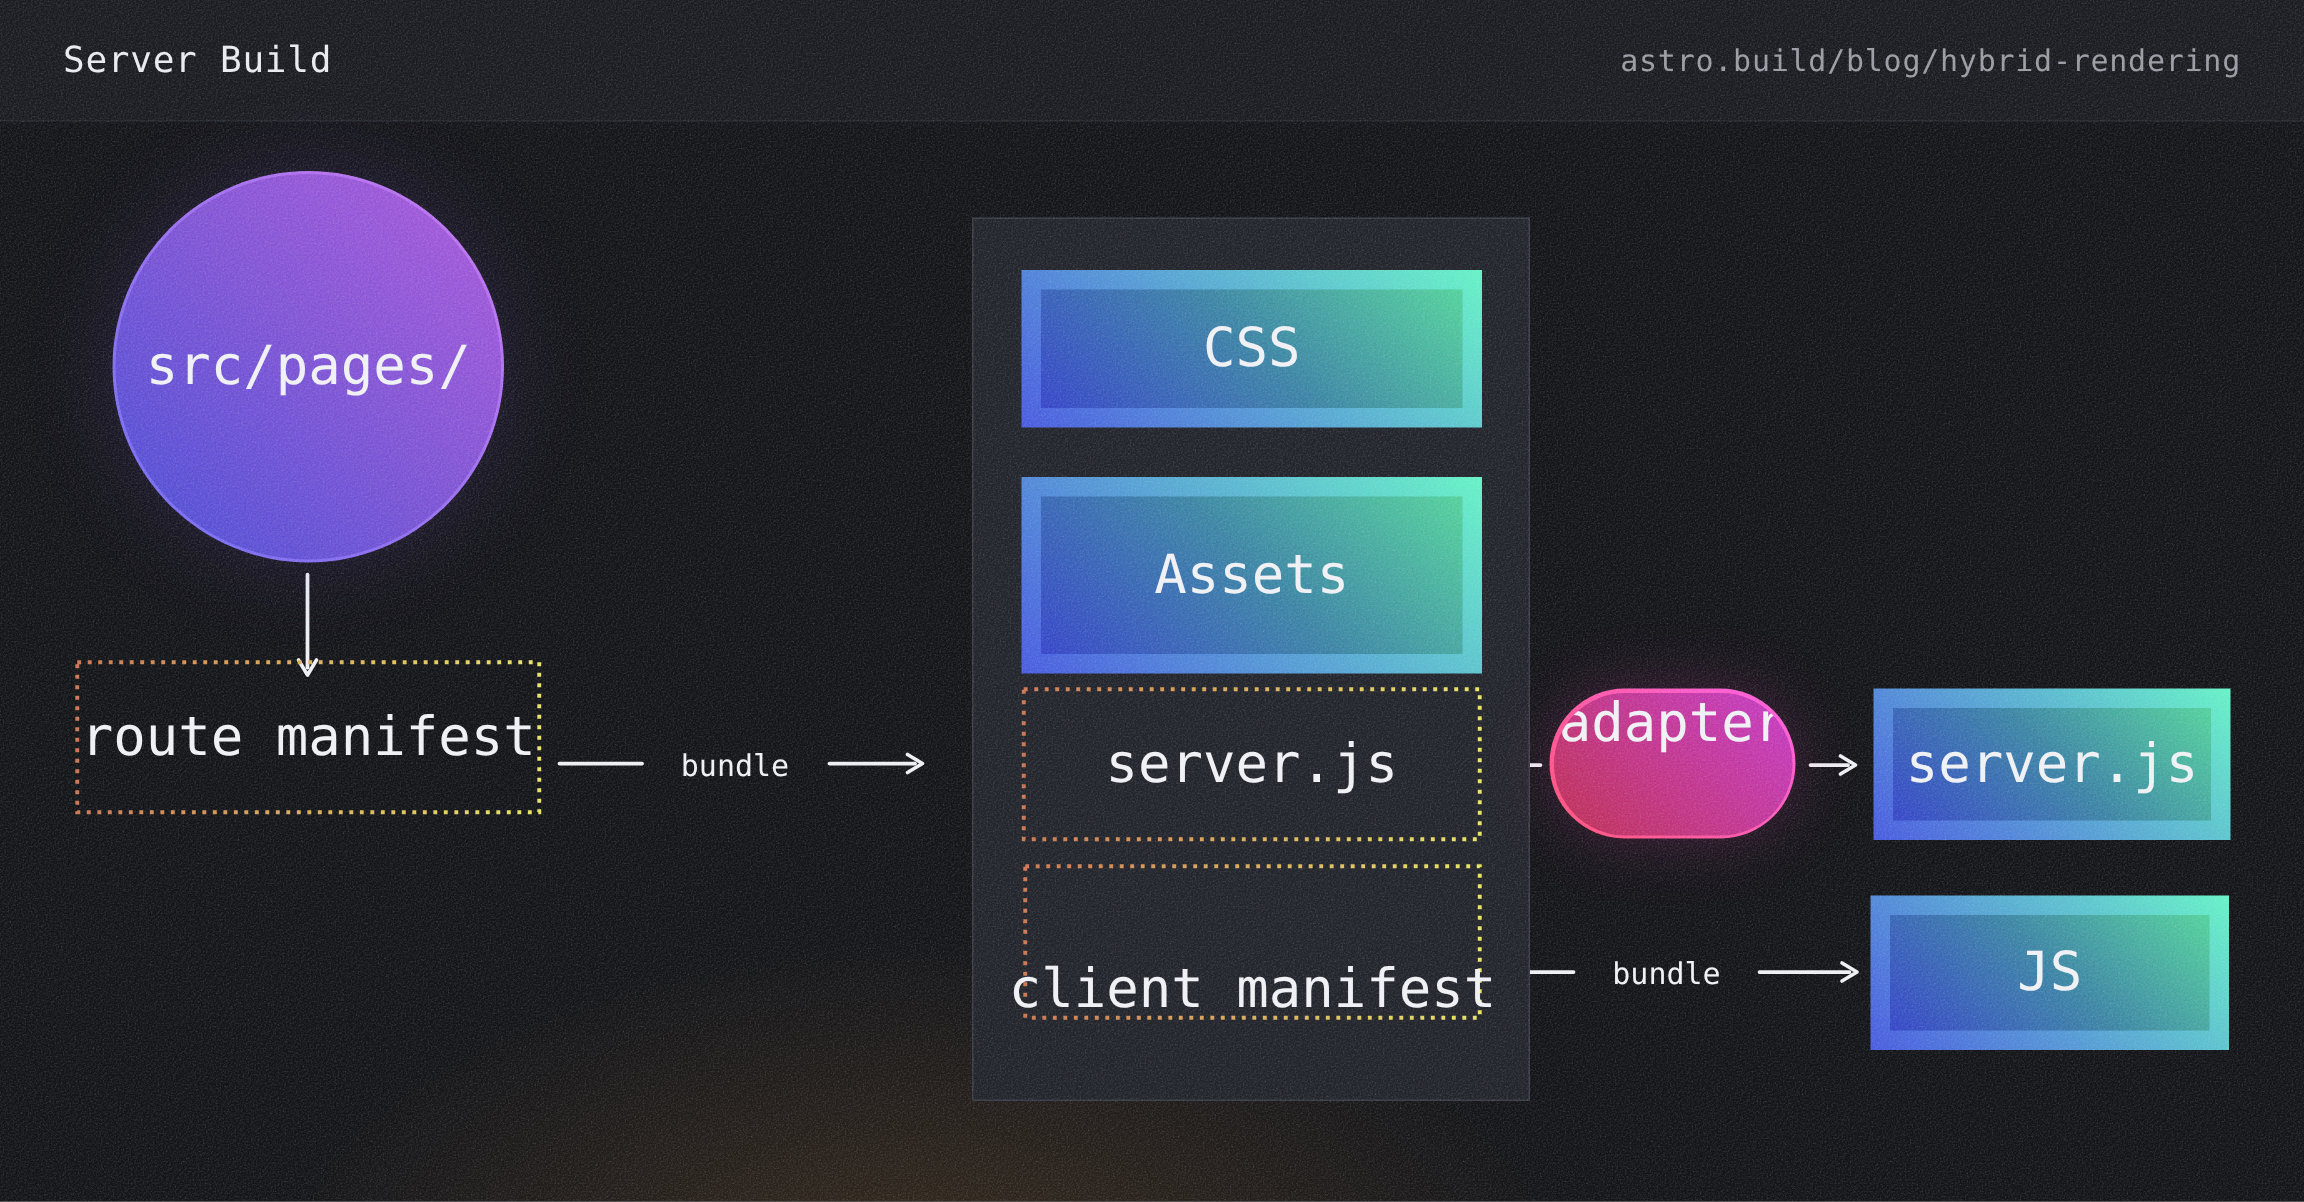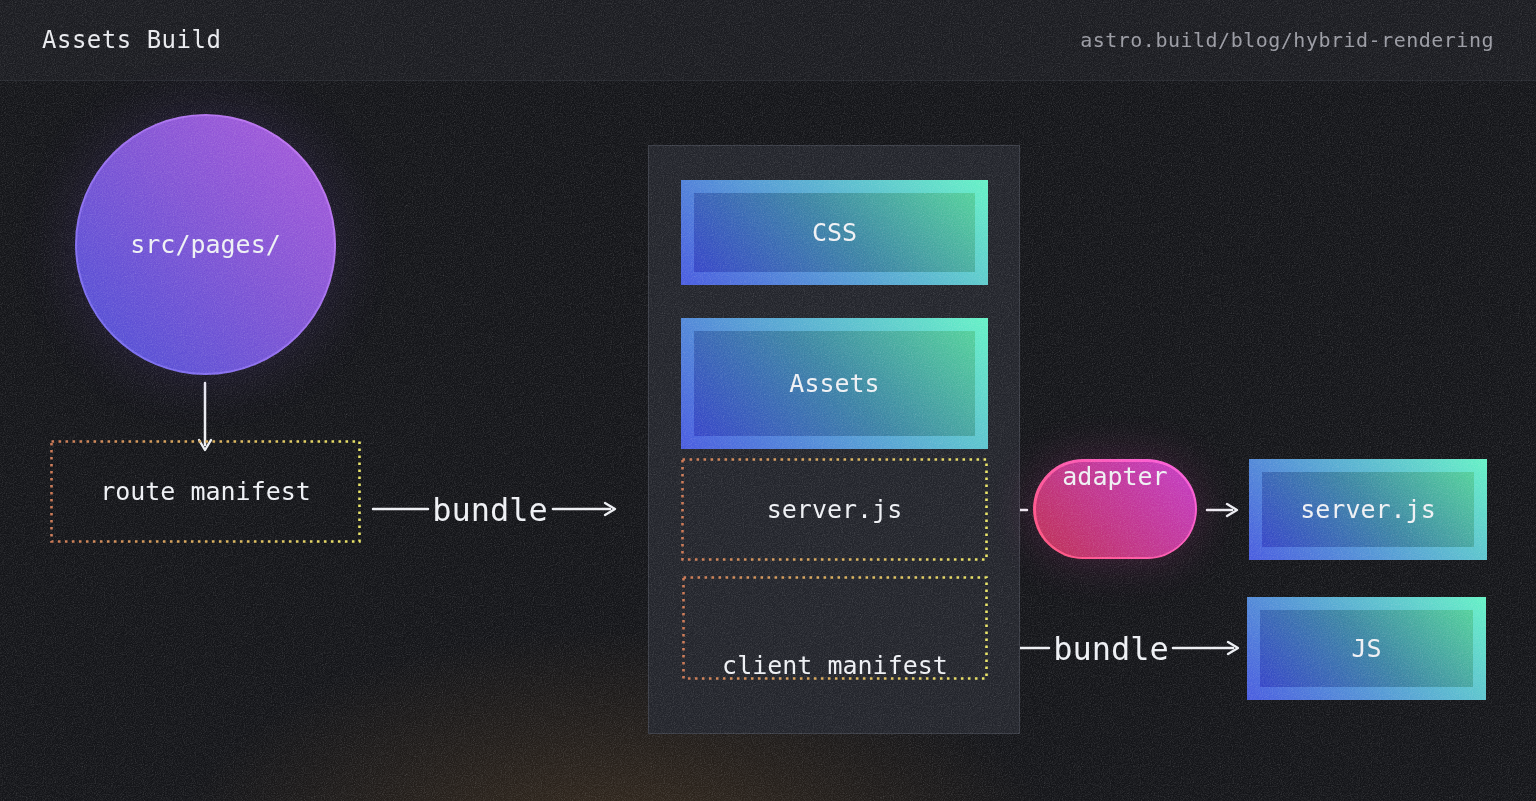--- a/index.html
+++ b/index.html
@@ -22,21 +22,21 @@
     align-items: center;
     justify-content: space-between;
     padding: 0 42px;
   }
   .titlebar .title { font-size: 24px; color: #e9eaee; letter-spacing: 0.5px; }
   .titlebar .url   { font-size: 20px; color: #9a9ba3; letter-spacing: 0.5px; }
 
   
   .stage { position: relative; width: 1536px; height: 720px; }
 
-  .node-label { font-size: 25px; color: #eef0f4; white-space: nowrap; }
+  .node-label { font-size: 36px; color: #eef0f4; white-space: nowrap; }
 
   
   .circle-outer {
     position: absolute; left: 75px; top: 33px;
     width: 261px; height: 261px; border-radius: 50%;
     padding: 2px;
     background: linear-gradient(45deg, #6c6cf0, #c873ef);
     box-shadow: 0 0 60px rgba(130, 80, 220, 0.18);
   }
   .circle-inner {
@@ -93,21 +93,21 @@
     width: 100%; height: 100%; border-radius: 50px;
     background: linear-gradient(45deg, #bb2e4e 0%, #c23ac4 100%);
     display: flex; align-items: flex-start; justify-content: center;
     position: relative; overflow: hidden;
   }
 
   
   .connectors { position: absolute; inset: 0; width: 100%; height: 100%; pointer-events: none; }
   .edge-label {
     position: absolute; transform: translate(-50%, -50%);
-    font-size: 32px; color: #eef0f4; white-space: nowrap; text-align: center;
+    font-size: 20px; color: #eef0f4; white-space: nowrap; text-align: center;
   }
 
   
   .tex { position: absolute; inset: 0; width: 100%; height: 100%; opacity: 0.28; mix-blend-mode: overlay; pointer-events: none; }
   .grain-page { position: absolute; inset: 0; width: 100%; height: 100%; pointer-events: none; }
   .hidden-defs { position: absolute; width: 0; height: 0; }
 </style>
 </head>
 <body>
 
@@ -118,21 +118,21 @@
       <feColorMatrix type="matrix" values="0 0 0 0 1  0 0 0 0 1  0 0 0 0 1  0.35 0.35 0.35 0 -0.32"></feColorMatrix>
     </filter>
     <filter id="speckle" x="0" y="0" width="100%" height="100%">
       <feTurbulence type="fractalNoise" baseFrequency="0.9" numOctaves="2" stitchTiles="stitch"></feTurbulence>
       <feColorMatrix type="matrix" values="0 0 0 0 1  0 0 0 0 1  0 0 0 0 1  0.55 0.55 0.55 0 -0.72"></feColorMatrix>
     </filter>
   </defs>
 </svg>
 
 <header class="titlebar">
-  <div class="title">Assets Build</div>
+  <div class="title">Server Build</div>
   <div class="url">astro.build/blog/hybrid-rendering</div>
 </header>
 
 <main class="stage">
 
   <svg class="connectors">
     <defs>
       <marker id="arrowhead" markerUnits="userSpaceOnUse" viewBox="0 0 16 16" markerWidth="16" markerHeight="16" refX="8" refY="8" orient="auto">
         <path d="M3,2 L13,8 L3,14" fill="none" stroke="#edeff3" stroke-width="2.4" stroke-linecap="round" stroke-linejoin="round"></path>
       </marker>

